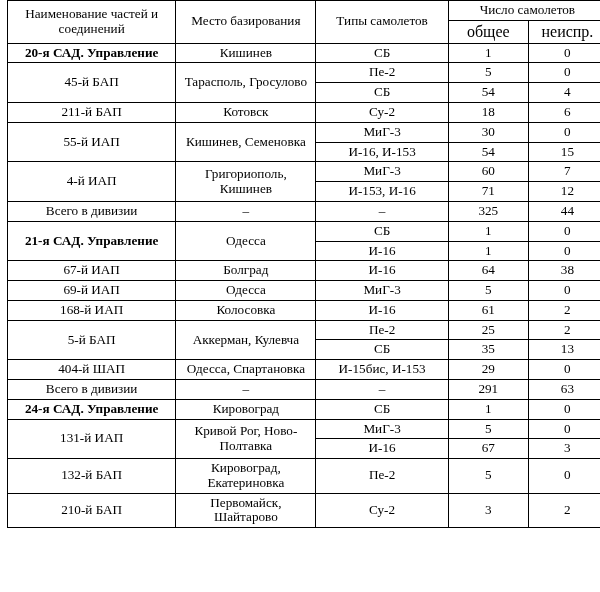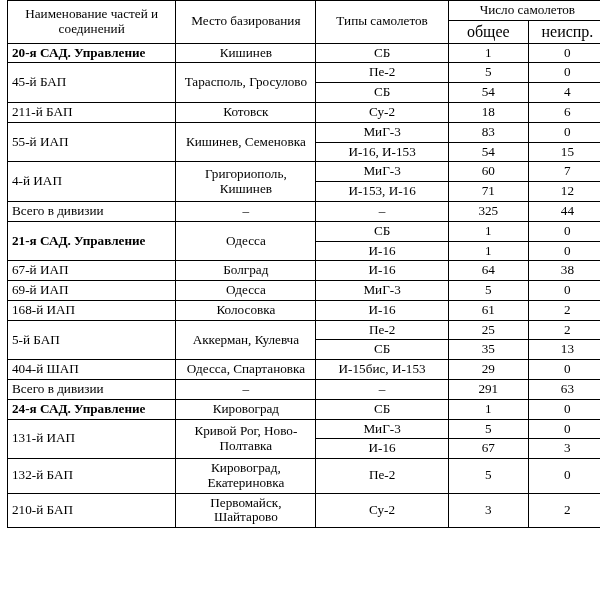--- a/index.html
+++ b/index.html
@@ -47,21 +47,21 @@
     font-size: 13.2px;
     text-align: center;
     padding: 2px 4px;
   }
   .head-sub {
     font-size: 16px;
     text-align: center;
     padding: 2px 4px;
   }
   .cell-unit {
-    text-align: left;
+    text-align: center;
     padding-left: 6px;
   }
   .cell-unit.bold {
     font-weight: bold;
   }
   .cell-base {
     text-align: center;
   }
   .cell-types {
     text-align: center;
@@ -117,21 +117,21 @@
         <td class="cell-unit">211-й БАП</td>
         <td class="cell-base">Котовск</td>
         <td class="cell-types">Су-2</td>
         <td class="cell-num">18</td>
         <td class="cell-num">6</td>
       </tr>
       <tr>
         <td class="cell-unit" rowspan="2">55-й ИАП</td>
         <td class="cell-base" rowspan="2">Кишинев, Семеновка</td>
         <td class="cell-types">МиГ-3</td>
-        <td class="cell-num">83</td>
+        <td class="cell-num">30</td>
         <td class="cell-num">0</td>
       </tr>
       <tr>
         <td class="cell-types">И-16, И-153</td>
         <td class="cell-num">54</td>
         <td class="cell-num">15</td>
       </tr>
       <tr>
         <td class="cell-unit" rowspan="2">4-й ИАП</td>
         <td class="cell-base" rowspan="2">Григориополь, Кишинев</td>

